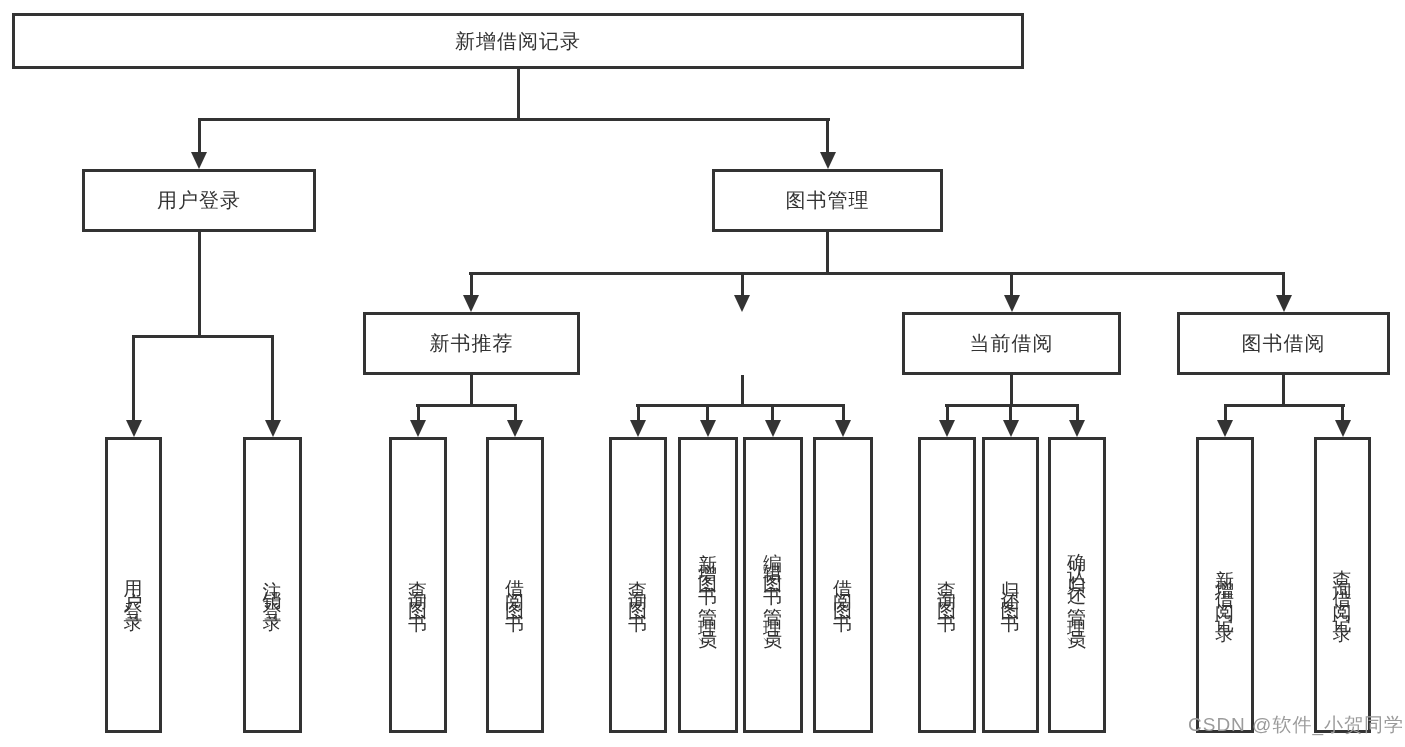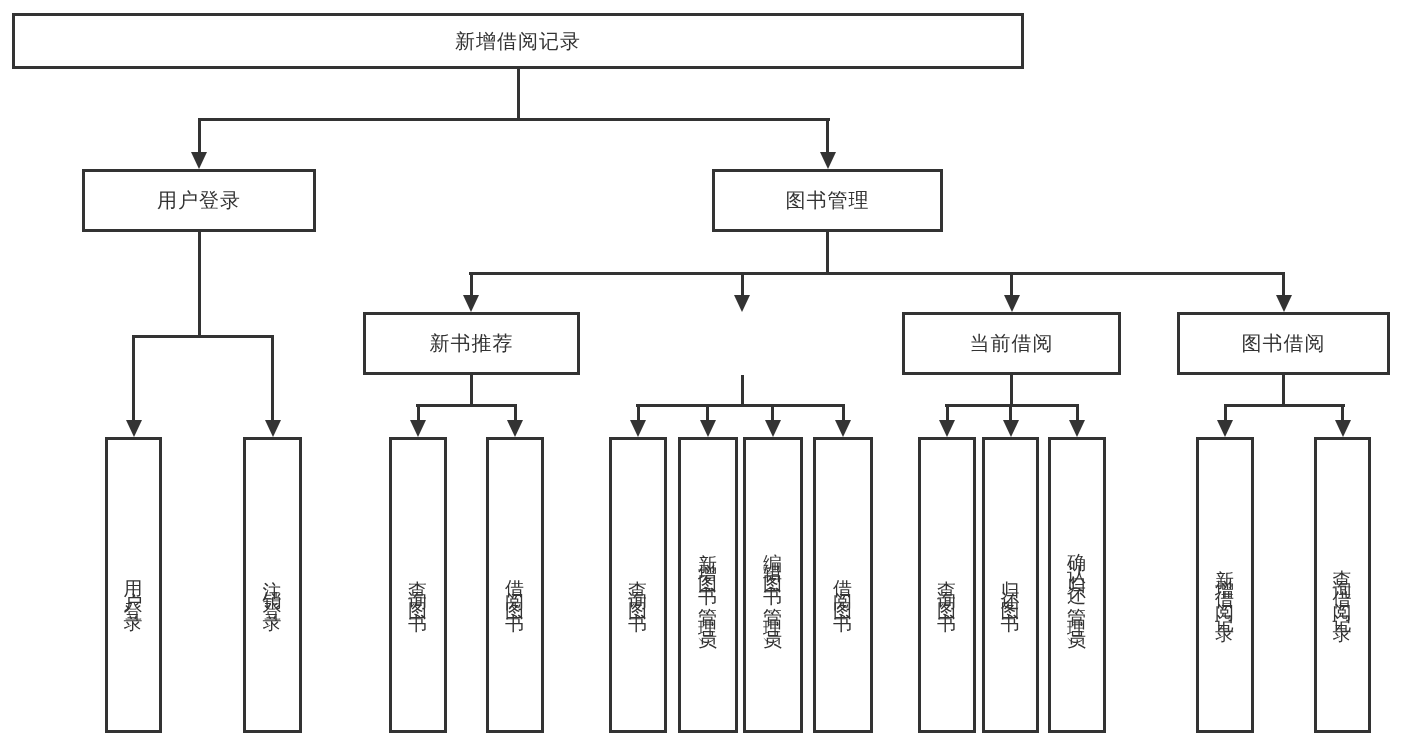--- a/index.html
+++ b/index.html
@@ -180,14 +180,15 @@
     <span>确认归还（管理员）</span>
   </div>
 
   <div class="box vbox" style="left:1196px; top:437px; width:58px; height:296px;">
     <span>新增借阅记录</span>
   </div>
   <div class="box vbox" style="left:1314px; top:437px; width:57px; height:296px;">
     <span>查询借阅记录</span>
   </div>
 
+  <div class="watermark">CSDN @软件_小贺同学</div>
 
 </div>
 
 </body></html>

